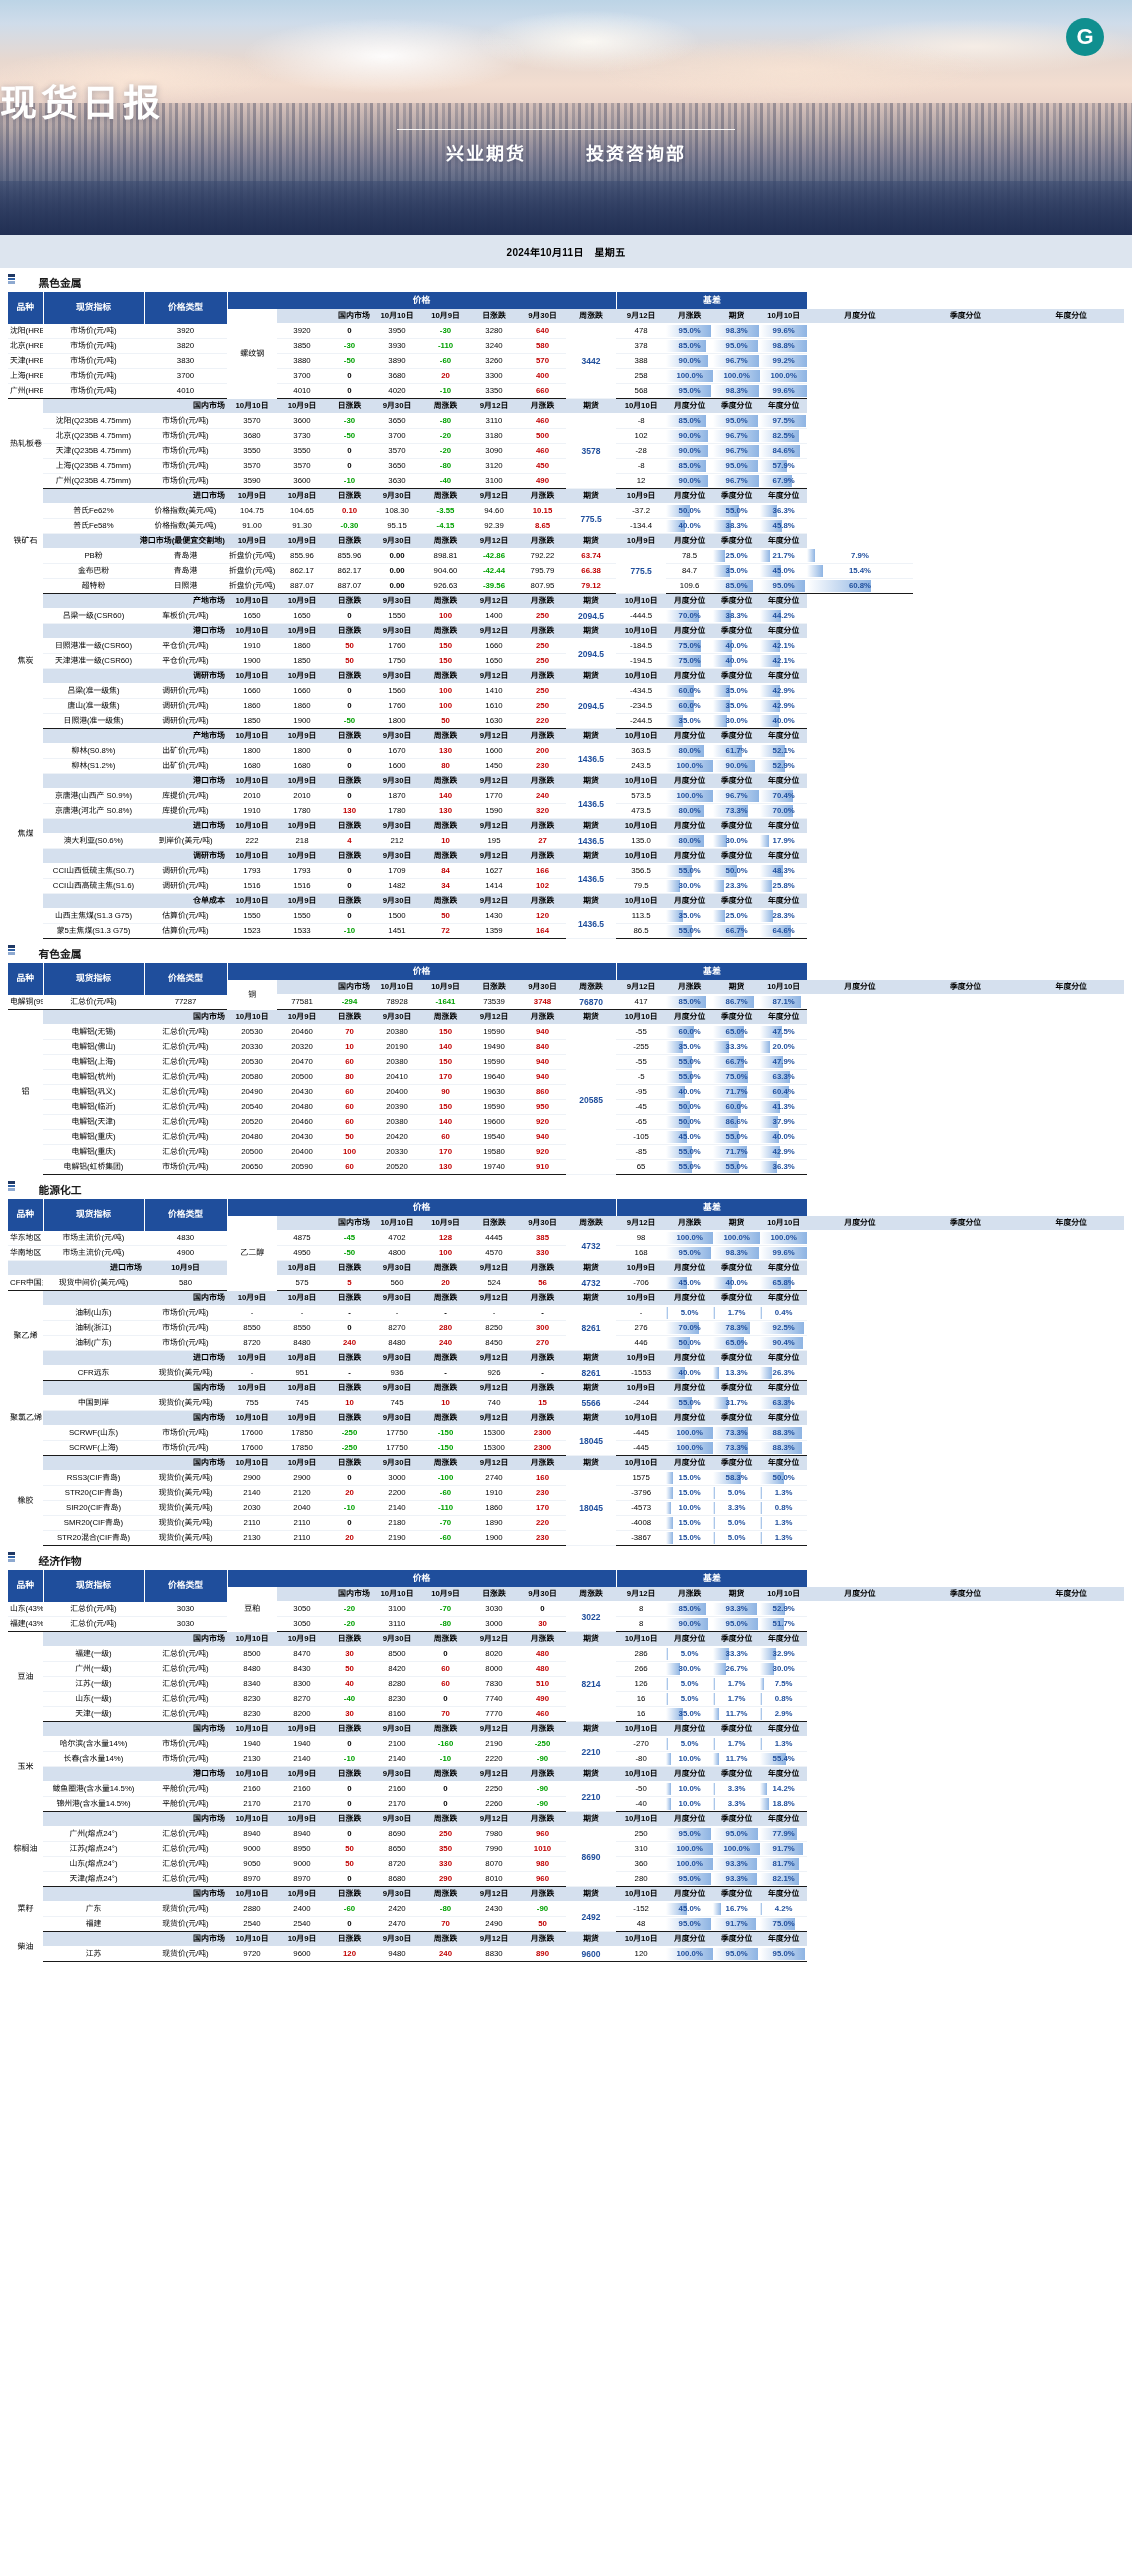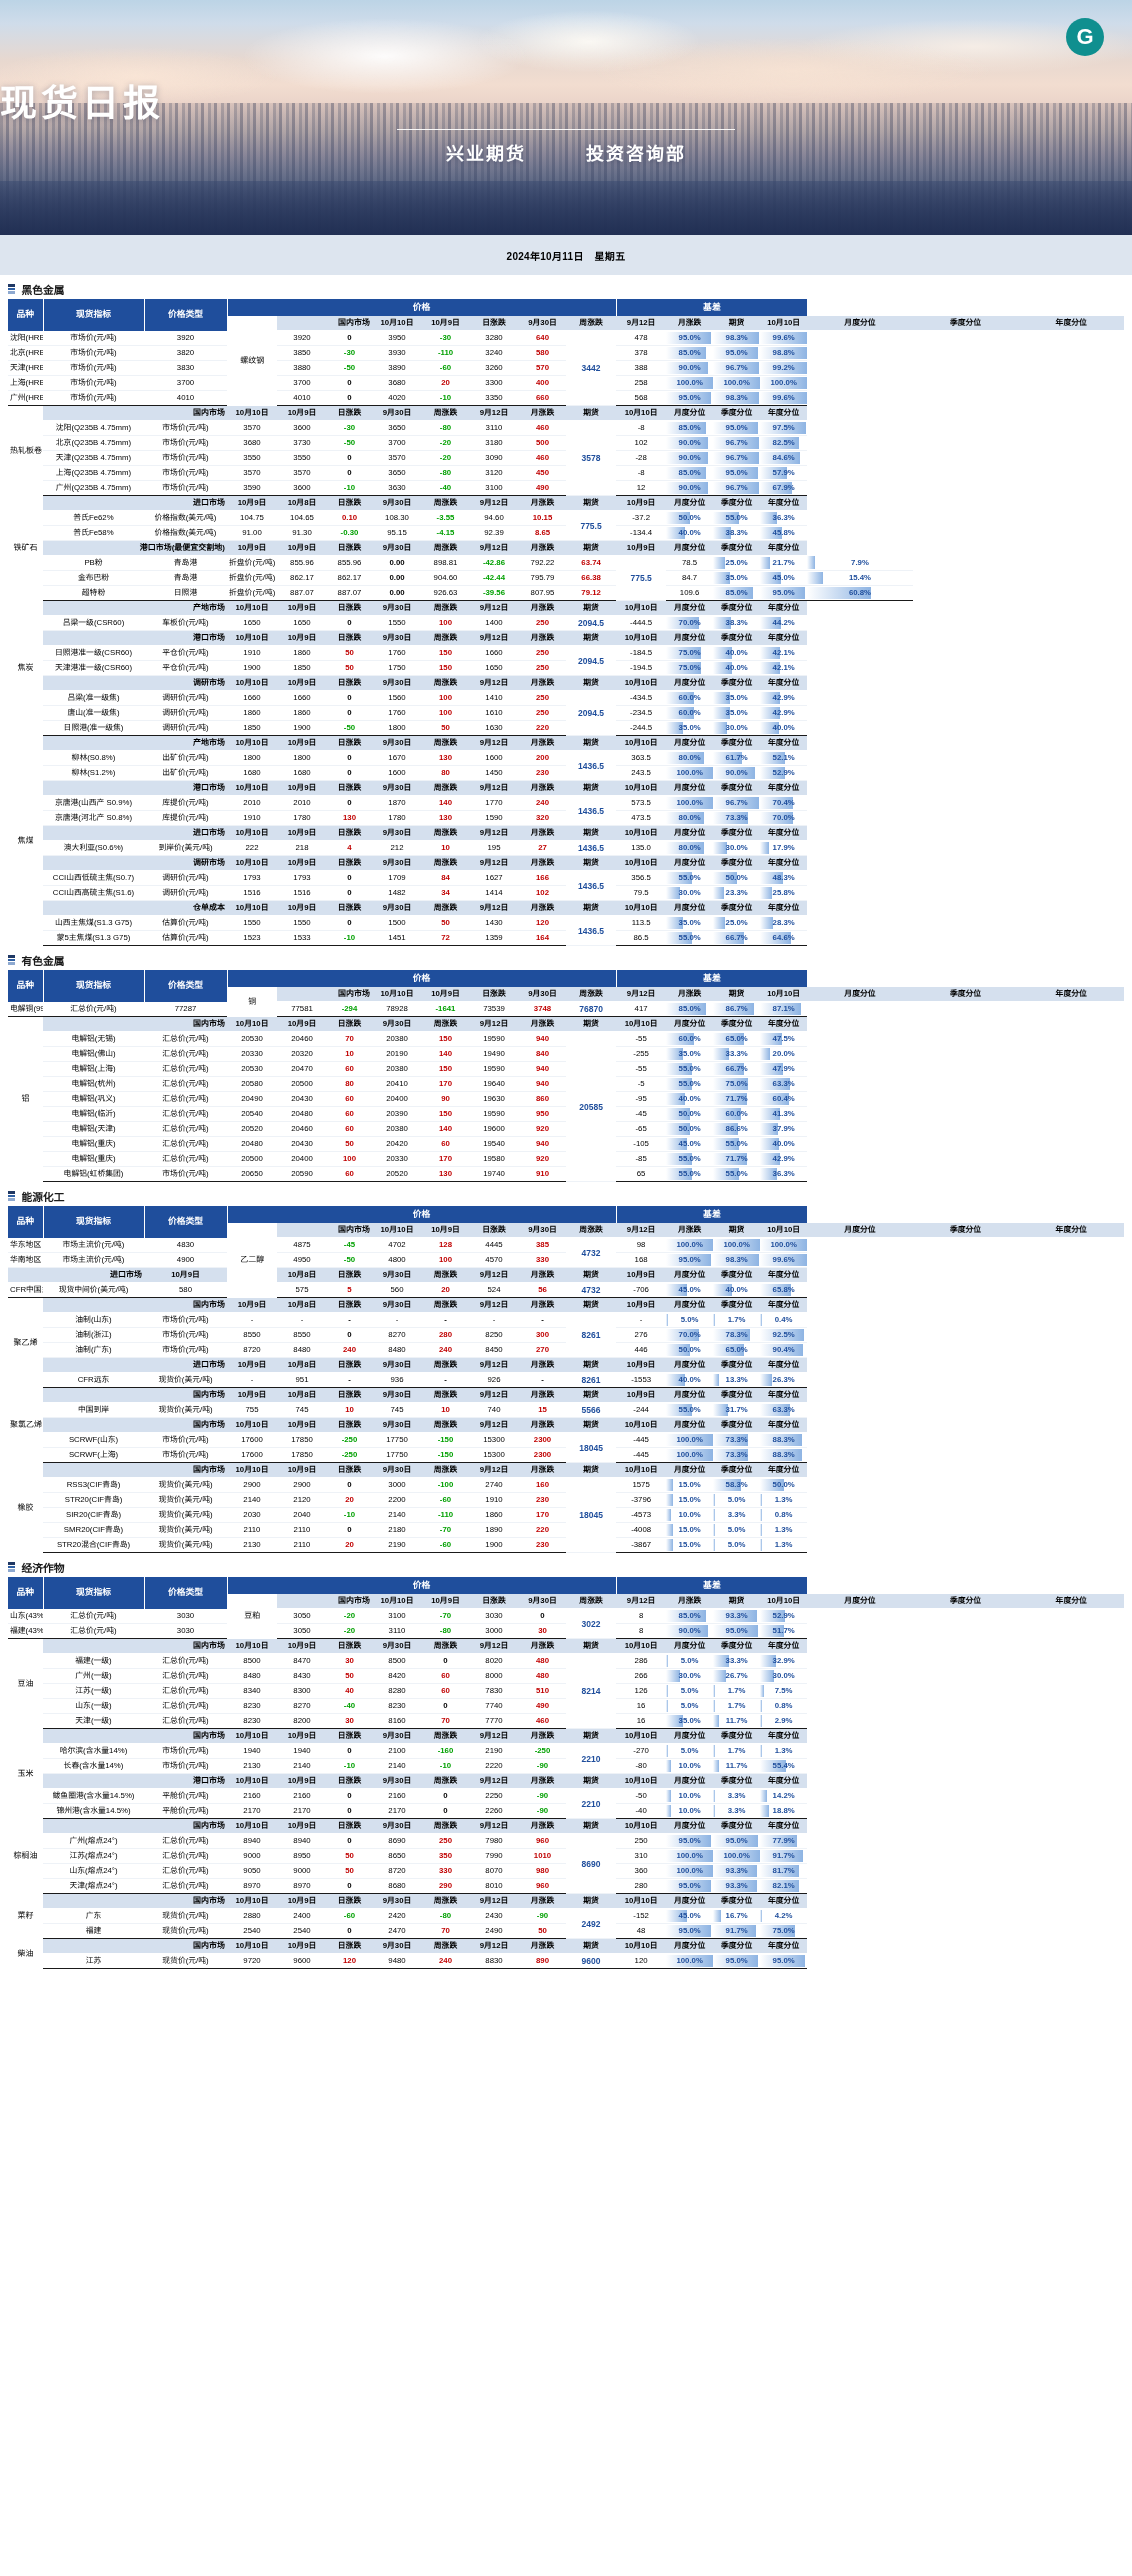--- a/index.html
+++ b/index.html
@@ -68,30 +68,30 @@
   }
   .hero-sub{
     position:absolute; left:0; right:0; top:139px;
     text-align:center; color:#fff;
     font-size:18px; font-weight:bold; letter-spacing:2px;
     text-shadow:0 1.4px 5.4px rgba(40,50,80,.4);
   }
   .hero-sub .gap{ display:inline-block; width:60px; }
 
   .datebar{
-    height:40px; background:#dde5ef;
+    height:33px; background:#dde5ef;
     display:flex; align-items:center; justify-content:center;
     font-size:10px; font-weight:bold; color:#000;
     letter-spacing:0.3px;
   }
   .datebar .sp{ display:inline-block; width:10.8px; }
 
   
   .section-title{
-    display:flex; align-items:center; gap:6px;
+    display:flex; align-items:flex-start; gap:23px;
     margin:6px 0 2px 8px;
     font-size:10.8px; font-weight:bold; color:#1a1a1a;
   }
   .sq-icon{ display:inline-block; width:7.4px; height:10px; position:relative; }
   .sq-icon i{ position:absolute; left:0; width:7.4px; height:2.7px; display:block; }
   .sq-icon i:nth-child(1){ top:0; background:#1f3864; }
   .sq-icon i:nth-child(2){ top:3.7px; background:#2e5fa3; }
   .sq-icon i:nth-child(3){ top:7.4px; background:#8ea9d0; }
 
   

